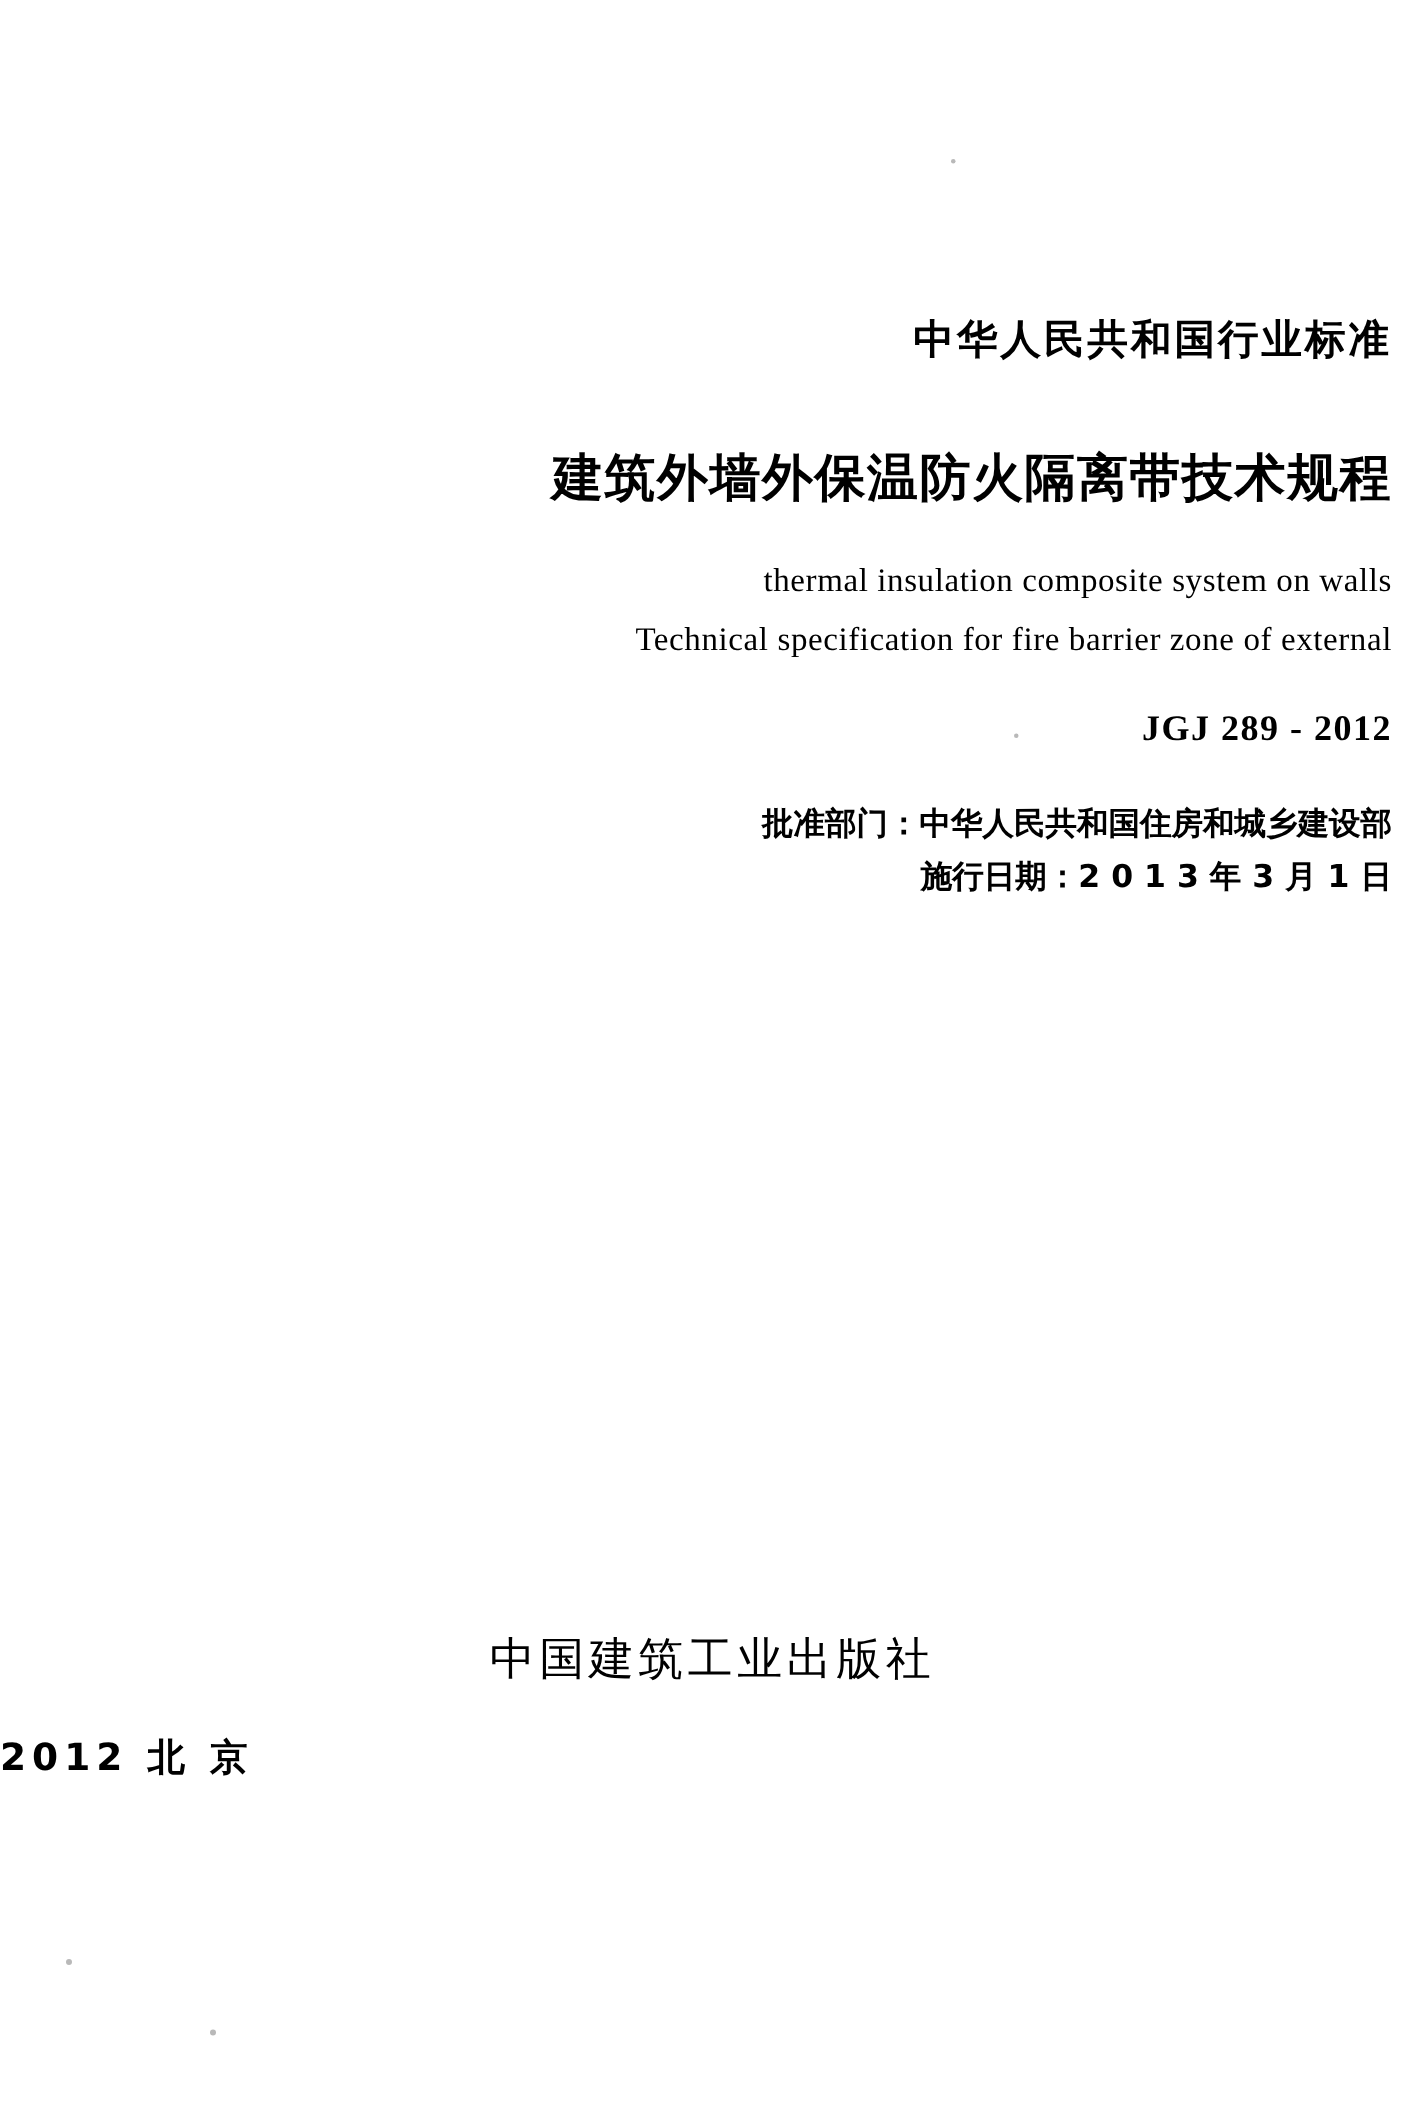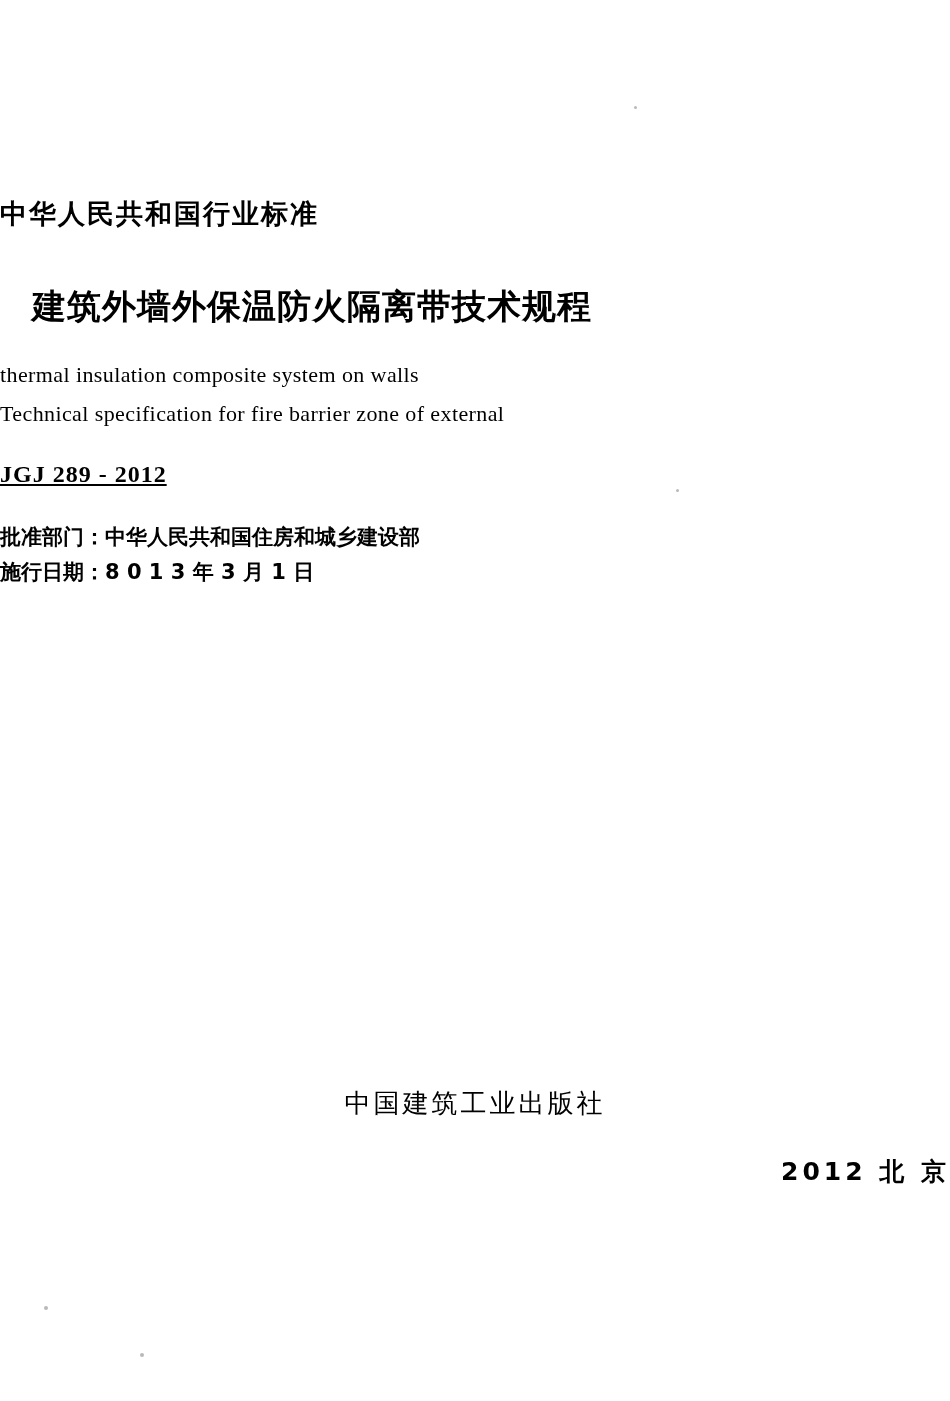--- a/index.html
+++ b/index.html
@@ -15,23 +15,23 @@
     position: relative;
     width: 950px;
     height: 1401px;
     margin: 0 auto;
     background: #ffffff;
     overflow: hidden;
   }
   .cover {
     position: absolute;
     left: 0;
-    top: 0;
+    top: 12px;
     width: 928px;
-    text-align: left;
+    text-align: right;
   }
   .std-type {
     margin-top: 196px;
     font-family: "DejaVu Sans", sans-serif;
     font-weight: bold;
     font-size: 27px;
     letter-spacing: 2px;
   }
   .title-cn {
     margin-top: 52px;
@@ -50,48 +50,47 @@
   }
   .title-en .en-line {
     display: block;
   }
   .code {
     margin-top: 28px;
     font-family: "Liberation Serif", serif;
     font-weight: bold;
     font-size: 24px;
     letter-spacing: 1px;
-    text-decoration: underline;
   }
   .meta {
     margin-top: 32px;
     font-family: "DejaVu Sans", sans-serif;
     font-weight: bold;
     font-size: 21px;
     line-height: 1.65;
   }
   .meta .meta-line {
     display: block;
   }
   .publisher {
     position: absolute;
     left: 0;
     top: 1086px;
     width: 950px;
     text-align: center;
     font-family: "DejaVu Sans", sans-serif;
-    font-size: 26px;
+    font-size: 30px;
     letter-spacing: 3px;
   }
   .imprint {
     position: absolute;
     left: 0;
     top: 1155px;
     width: 950px;
-    text-align: right;
+    text-align: left;
     font-family: "DejaVu Sans", sans-serif;
     font-weight: bold;
     font-size: 25px;
     letter-spacing: 4px;
   }
   .speck {
     position: absolute;
     background: #b9b9b9;
     border-radius: 50%;
   }
@@ -112,21 +111,21 @@
 
     <div class="title-en">
       <span class="en-line">thermal insulation composite system on walls</span>
       <span class="en-line">Technical specification for fire barrier zone of external</span>
     </div>
 
     <div class="code">JGJ 289 - 2012</div>
 
     <div class="meta">
       <span class="meta-line">批准部门：中华人民共和国住房和城乡建设部</span>
-      <span class="meta-line">施行日期：8 0 1 3 年 3 月 1 日</span>
+      <span class="meta-line">施行日期：2 0 1 3 年 3 月 1 日</span>
     </div>
   </div>
 
   <div class="publisher">中国建筑工业出版社</div>
   <div class="imprint">2012  北  京</div>
 
   <span class="speck s1"></span>
   <span class="speck s2"></span>
   <span class="speck s3"></span>
   <span class="speck s4"></span>

